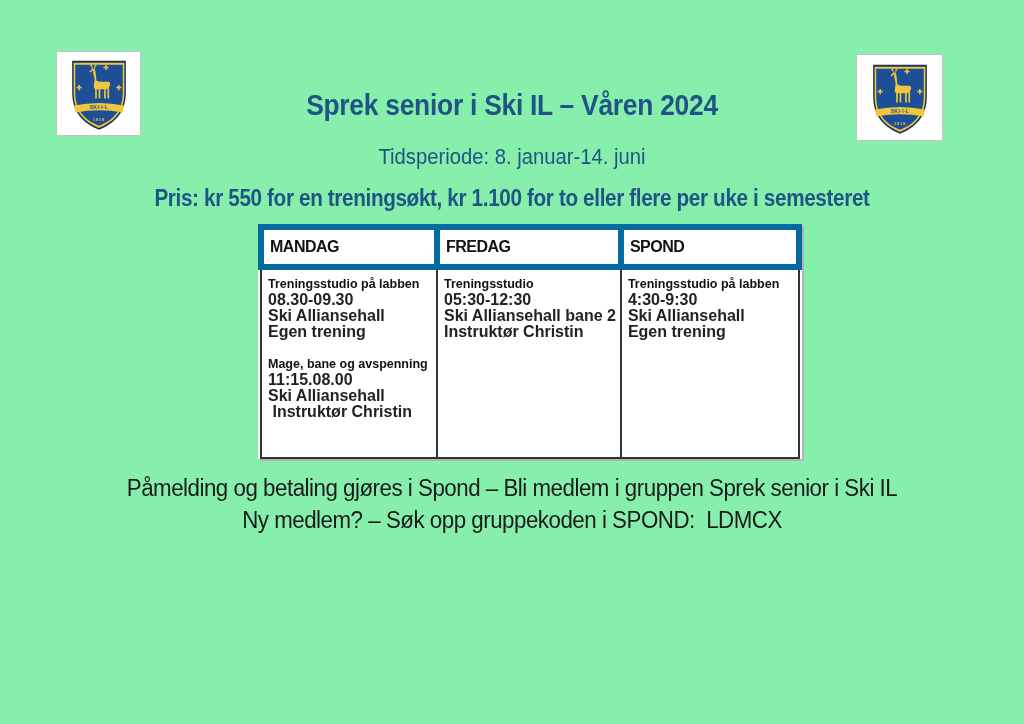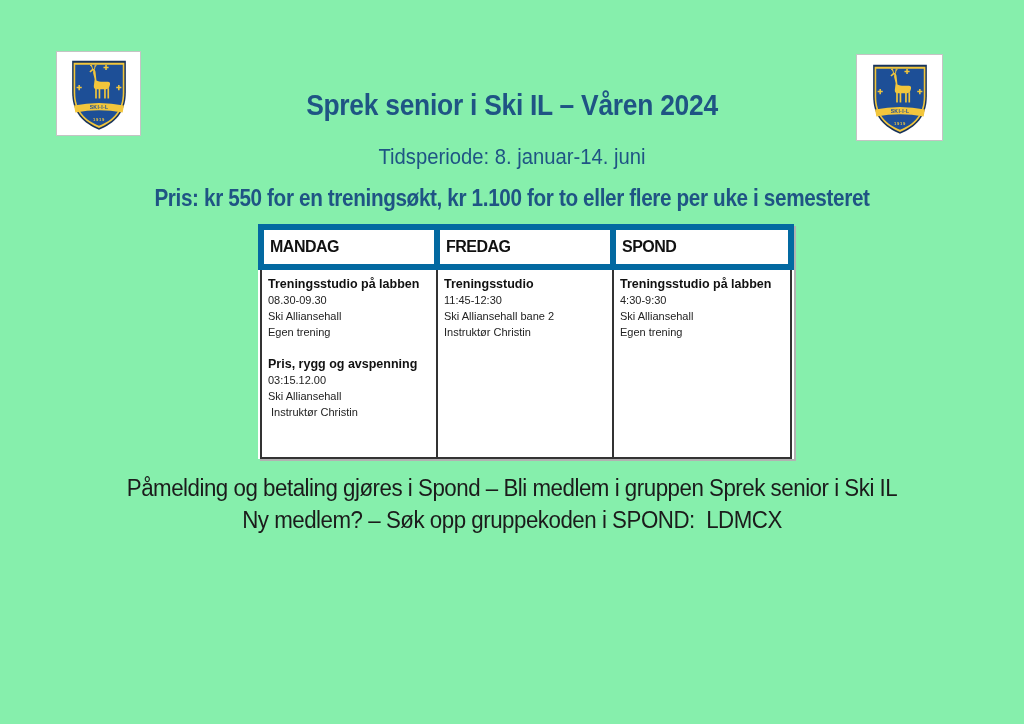--- a/index.html
+++ b/index.html
@@ -38,21 +38,21 @@
     height:34px; border:6px solid #0369a1; padding:0 6px;
     font-size:16px; font-weight:bold; color:#111111; letter-spacing:-0.5px;
     text-align:left;
   }
   .schedule td {
     border:2px solid #333333; vertical-align:top; height:181px;
     padding:6px 4px 0 6px;
   }
   .col-a { width:158px; } .col-b { width:158px; } .col-c { width:160px; }
   .session-title { font-weight:bold; font-size:12.5px; line-height:16px; color:#111111; white-space:pre; }
-  .session-line  { font-size:11px; line-height:16px; color:#222222; white-space:pre; }
+  .session-line  { font-size:16px; line-height:16px; color:#222222; white-space:pre;font-weight:bold; }
   .session + .session { margin-top:16px; }
 
   .footer-line {
     position:absolute; left:0; width:100%; text-align:center;
     font-size:23px; color:#1b1b1b; letter-spacing:-0.5px;
     transform:scaleX(0.97); transform-origin:center; white-space:pre;
   }
   .footer-1 { top:475px; }
   .footer-2 { top:507px; }
 </style>
@@ -125,30 +125,30 @@
       <tbody>
         <tr>
           <td>
             <div class="session">
               <div class="session-title">Treningsstudio på labben</div>
               <div class="session-line">08.30-09.30</div>
               <div class="session-line">Ski Alliansehall</div>
               <div class="session-line">Egen trening</div>
             </div>
             <div class="session">
-              <div class="session-title">Pris, rygg og avspenning</div>
-              <div class="session-line">03:15.12.00</div>
+              <div class="session-title">Mage, bane og avspenning</div>
+              <div class="session-line">11:15.08.00</div>
               <div class="session-line">Ski Alliansehall</div>
               <div class="session-line"> Instruktør Christin</div>
             </div>
           </td>
           <td>
             <div class="session">
               <div class="session-title">Treningsstudio</div>
-              <div class="session-line">11:45-12:30</div>
+              <div class="session-line">05:30-12:30</div>
               <div class="session-line">Ski Alliansehall bane 2</div>
               <div class="session-line">Instruktør Christin</div>
             </div>
           </td>
           <td>
             <div class="session">
               <div class="session-title">Treningsstudio på labben</div>
               <div class="session-line">4:30-9:30</div>
               <div class="session-line">Ski Alliansehall</div>
               <div class="session-line">Egen trening</div>

